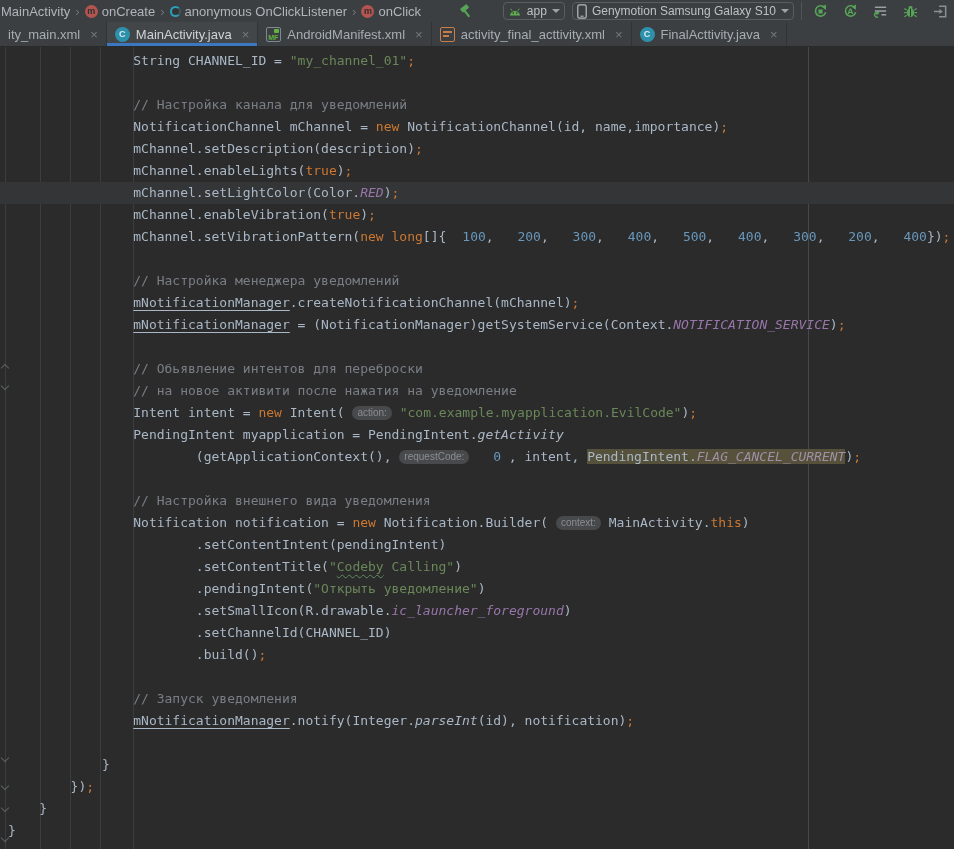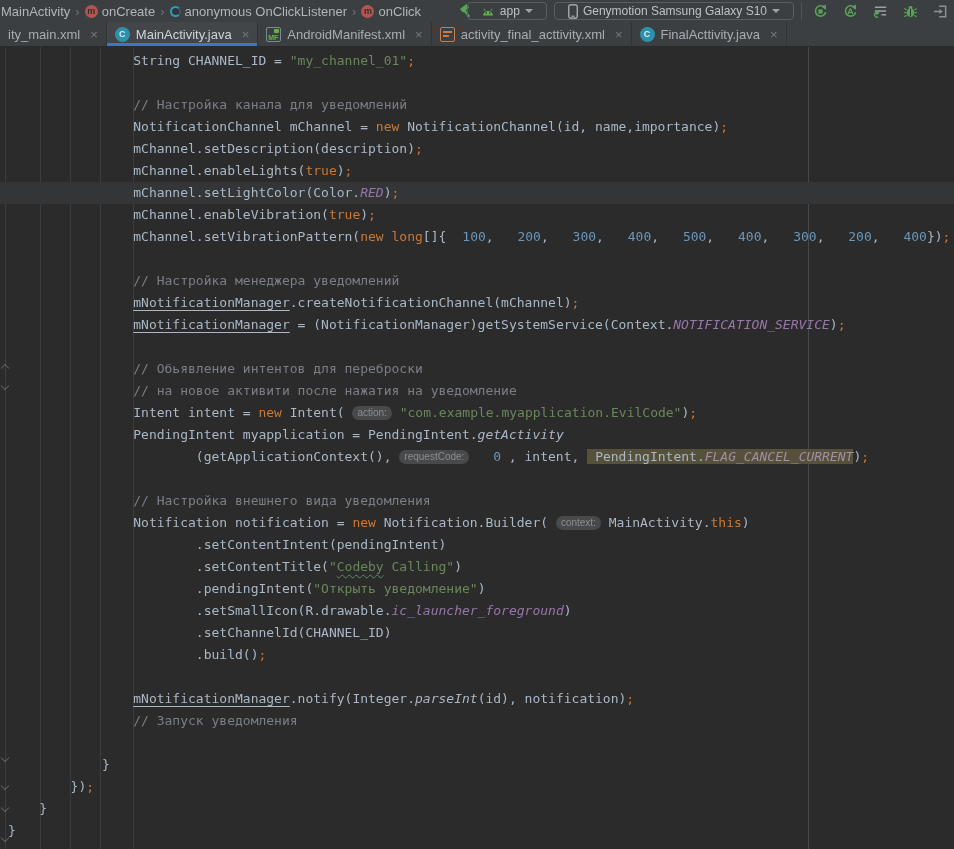--- a/index.html
+++ b/index.html
@@ -16,21 +16,21 @@
   .crumb-sep { color:#6F7476; font-size:13px; margin:0 5px; }
   .ic { display:inline-flex; align-items:center; justify-content:center; flex:0 0 auto; }
   .ic-method { width:13px; height:13px; border-radius:50%; background:#B4544F;
     color:#2E3133; font-size:9px; font-weight:bold; line-height:13px; }
   .ic-anon { width:11px; height:11px; border-radius:50%; background:#313537;
     border:2px solid #2AA0B8; border-right-color:#3E565C; }
   .toolbar-right { position:absolute; right:0; top:0; height:22px; display:flex;
     align-items:center; }
   .hammer-wrap { position:absolute; left:458px; top:3px; }
   .chip { display:flex; align-items:center; gap:5px; height:18px; border:1px solid #5A5E60;
-    border-radius:4px; padding:0 13px; color:#BDC1C4; font-size:12px; margin-right:7px;
+    border-radius:4px; padding:0 4px; color:#BDC1C4; font-size:12px; margin-right:7px;
     background:transparent; cursor:pointer; }
   .chip .caret-down { width:0; height:0; border-left:4px solid transparent;
     border-right:4px solid transparent; border-top:4px solid #9DA2A5; }
   .actions { display:flex; align-items:center; gap:14px; padding:0 6px 0 10px;
     border-left:1px solid #515456; height:18px; }
   .action-btn { display:inline-flex; width:16px; height:16px; align-items:center;
     justify-content:center; cursor:pointer; }
 
   
   .tabbar { position:absolute; top:22px; left:0; width:954px; height:25px;
@@ -68,21 +68,21 @@
   .code-line.caret { background:#333536; }
   .t-k { color:#CC7832; }
   .t-s { color:#6A8759; }
   .t-c { color:#7A7E85; }
   .t-n { color:#6897BB;margin-left:16px; }
   .t-p { color:#9876AA; font-style:italic; }
   .t-m { font-style:italic; }
   .t-u { text-decoration:underline; text-underline-offset:3px; }
   .t-w { color:#6A8759; text-decoration:underline wavy #5E8A62; text-underline-offset:3px;
     text-decoration-thickness:1px; }
-  .t-hd { background:#55513A;padding-left:8px; }
+  .t-hd { background:#55513A; }
   .t-hp { background:#55513A; color:#9F90A8; font-style:italic; }
   .t-h { display:inline-block; font-family:"Liberation Sans", sans-serif; font-size:10px;
     line-height:12px; color:#8A8F92; background:#47494B; border-radius:7px; padding:1px 5px;
     vertical-align:1px;text-align:center; }
   .fold-marker { position:absolute; left:2px; width:6px; height:6px; z-index:3;
     border-right:1px solid #5D6163; border-bottom:1px solid #5D6163; transform:rotate(45deg); }
   .fold-marker.up { transform:rotate(-135deg); }
 </style>
 </head>
 <body>
@@ -264,22 +264,22 @@
         <div class="code-line">&nbsp;</div>
         <div class="code-line"><span class="t-c">                // Настройка внешнего вида уведомления</span></div>
         <div class="code-line"><span class="t-d">                Notification notification = </span><span class="t-k">new</span><span class="t-d"> Notification.Builder( </span><span class="t-h">context:</span><span class="t-d"> MainActivity.</span><span class="t-k">this</span><span class="t-d">)</span></div>
         <div class="code-line"><span class="t-d">                        .setContentIntent(pendingIntent)</span></div>
         <div class="code-line"><span class="t-d">                        .setContentTitle(</span><span class="t-s">"</span><span class="t-w">Codeby</span><span class="t-s"> Calling"</span><span class="t-d">)</span></div>
         <div class="code-line"><span class="t-d">                        .pendingIntent(</span><span class="t-s">"Открыть уведомление"</span><span class="t-d">)</span></div>
         <div class="code-line"><span class="t-d">                        .setSmallIcon(R.drawable.</span><span class="t-p">ic_launcher_foreground</span><span class="t-d">)</span></div>
         <div class="code-line"><span class="t-d">                        .setChannelId(CHANNEL_ID)</span></div>
         <div class="code-line"><span class="t-d">                        .build()</span><span class="t-k">;</span></div>
         <div class="code-line">&nbsp;</div>
+        <div class="code-line"><span class="t-c">                // Запуск уведомления</span></div>
         <div class="code-line"><span class="t-d">                </span><span class="t-u">mNotificationManager</span><span class="t-d">.notify(Integer.</span><span class="t-m">parseInt</span><span class="t-d">(id), notification)</span><span class="t-k">;</span></div>
-        <div class="code-line"><span class="t-c">                // Запуск уведомления</span></div>
         <div class="code-line">&nbsp;</div>
         <div class="code-line"><span class="t-d">            }</span></div>
         <div class="code-line"><span class="t-d">        })</span><span class="t-k">;</span></div>
         <div class="code-line"><span class="t-d">    }</span></div>
         <div class="code-line"><span class="t-d">}</span></div>
       </div>
   <div class="vguide" style="left: 5px;"></div>
       <div class="vguide" style="left: 40px;"></div>
       <div class="vguide" style="left: 70px;"></div>
       <div class="vguide" style="left: 100px;"></div>

